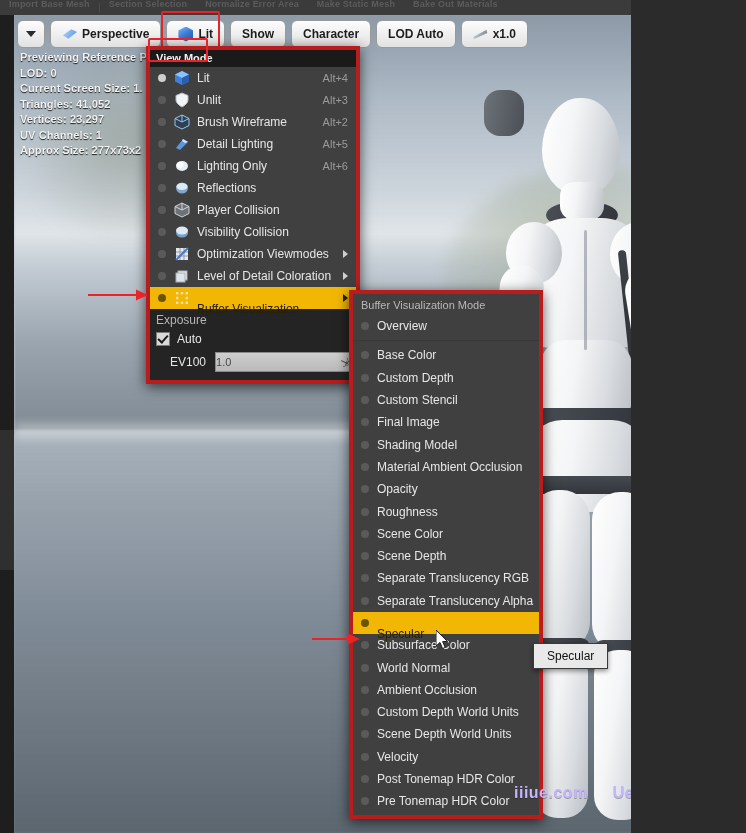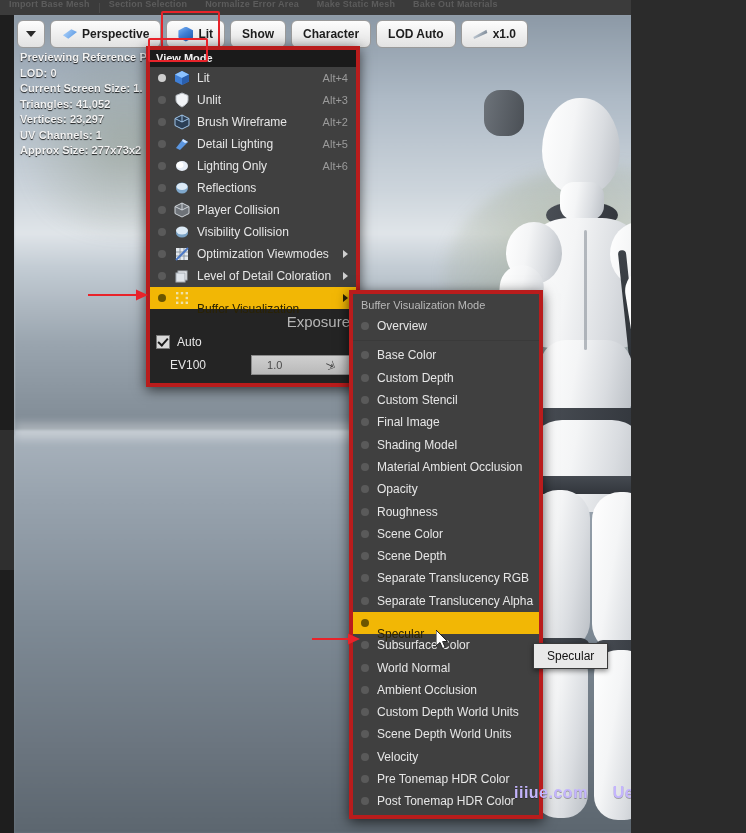--- a/index.html
+++ b/index.html
@@ -107,29 +107,29 @@
   .mi.hi .sub{border-left-color:#2a2203;}
 
   
   #viewmode-menu{left:146px;top:46px;width:206px;}
   #viewmode-menu .vm-head{font-size:11px;font-weight:bold;color:#efefef;padding:2px 6px 3px 6px;
     background:#1a1a1a;}
   .vm-sel{position:absolute;left:148px;top:38px;width:56px;height:20px;border:2px solid #e8232a;
     border-radius:2px;pointer-events:none;z-index:40;}
   .divider{height:1px;background:#3a3a3a;margin:3px 0;}
   .exposure{padding:4px 6px 8px 6px;background:#242424;}
-  .exposure .ehead{font-size:15px;color:#b5b5b5;margin-bottom:5px;text-align:right;}
+  .exposure .ehead{font-size:12px;color:#b5b5b5;margin-bottom:5px;}
   .chkrow{display:flex;align-items:center;gap:7px;font-size:12px;color:#e6e6e6;margin-bottom:6px;}
   .chk{width:12px;height:12px;background:#d9d9d9;border:1px solid #7a7a7a;position:relative;}
   .chk:after{content:"";position:absolute;left:3px;top:0px;width:4px;height:8px;
     border:solid #1a1a1a;border-width:0 2px 2px 0;transform:rotate(42deg);}
   .evrow{display:flex;align-items:center;gap:9px;padding-left:14px;}
   .evlbl{font-size:12px;color:#e6e6e6;}
   .evfield{flex:1;height:18px;background:linear-gradient(#cfcfcf,#b9b9b9);border:1px solid #8a8a8a;
-    display:flex;align-items:center;justify-content:space-between;padding:0 15px;font-size:11px;color:#4a4a4a;margin-left:36px;}
+    display:flex;align-items:center;justify-content:space-between;padding:0 0;font-size:11px;color:#4a4a4a;}
   .evfield .dbl{font-size:10px;color:#3a3a3a;transform:rotate(-20deg);}
 
   
   #buffer-menu{left:349px;top:290px;width:186px;padding-bottom:2px;}
   #buffer-menu .mi{height:22.3px;}
 
   
   .tooltip{position:absolute;left:533px;top:643px;padding:5px 13px;background:#e9e9e9;
     border:1px solid #3a3a3a;font-size:12px;color:#121212;box-shadow:0 2px 5px rgba(0,0,0,.45);}
 
@@ -441,25 +441,25 @@
         <div class="mi">
           <span class="radio"></span>
           <span class="lbl">Scene Depth World Units</span>
         </div>
         <div class="mi">
           <span class="radio"></span>
           <span class="lbl">Velocity</span>
         </div>
         <div class="mi">
           <span class="radio"></span>
+          <span class="lbl">Post Tonemap HDR Color</span>
+        </div>
+        <div class="mi">
+          <span class="radio"></span>
           <span class="lbl">Pre Tonemap HDR Color</span>
-        </div>
-        <div class="mi">
-          <span class="radio"></span>
-          <span class="lbl">Post Tonemap HDR Color</span>
         </div>
       </div>
   </div>
 
   <div class="tooltip">Specular</div>
 
   <svg class="cursor" viewBox="0 0 14 20">
     <polygon points="0,0 0,16 4,12.5 6.6,18.6 9.2,17.4 6.6,11.6 11.5,11.4" fill="#ffffff" stroke="#1a1a1a" stroke-width="1"></polygon>
   </svg>
 

